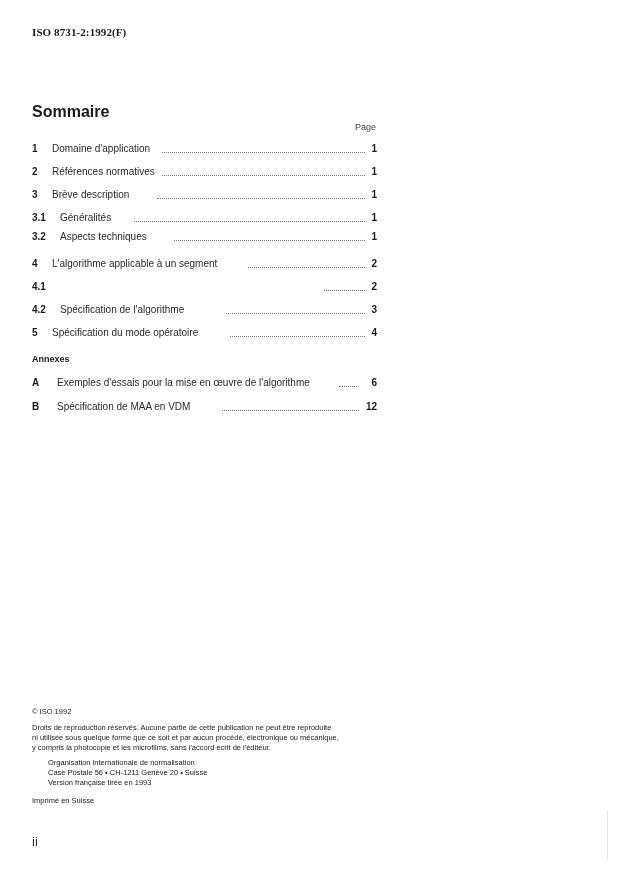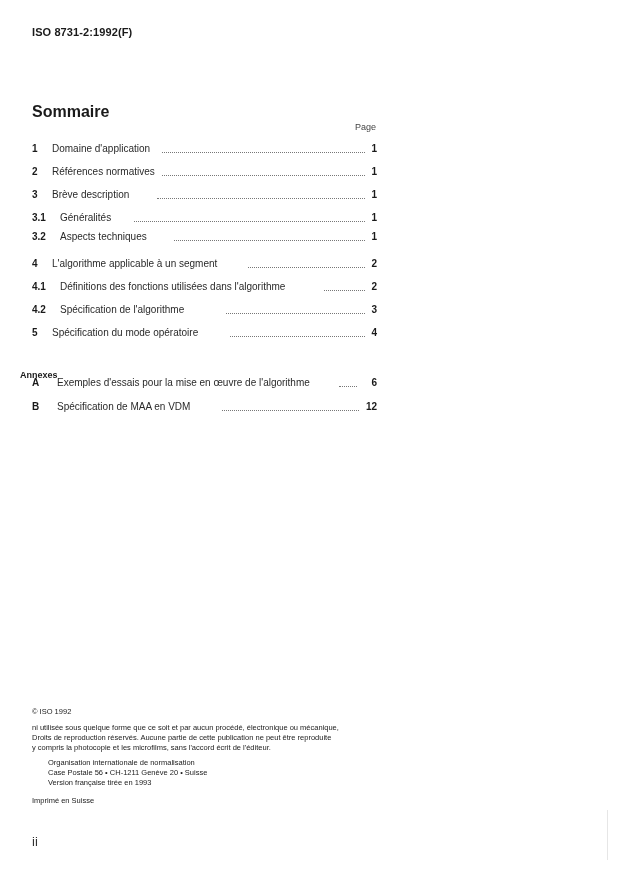--- a/index.html
+++ b/index.html
@@ -13,20 +13,21 @@
       position: relative;
       overflow: hidden;
       font-family: "Liberation Sans", sans-serif;
       color: #1a1a1a;
     }
     .abs { position: absolute; }
     .doc-id {
       left: 32px; top: 26px;
       font-size: 11px; font-weight: bold;
       letter-spacing: 0.1px;
+      font-family: Liberation Serif, serif;
     }
     .title {
       left: 32px; top: 103px;
       font-size: 16px; font-weight: bold;
     }
     .page-label {
       left: 352px; top: 122px;
       font-size: 9px; color: #444;
       width: 24px; text-align: right;
     }
@@ -52,22 +53,22 @@
     .toc-dots {
       position: absolute; top: 9px;
       height: 1px;
       border-bottom: 1px dotted #777;
     }
     .toc-page {
       position: absolute; right: 0; top: 0;
       font-weight: bold;
     }
     .annex-heading {
-      left: 20px; top: 354px;
-      font-size: 9px; font-weight: bold; margin-top: 16px;
+      left: 32px; top: 354px;
+      font-size: 9px; font-weight: bold;
     }
     .small {
       font-size: 7.5px;
       line-height: 10px;
       color: #222;
     }
     .copyright { left: 32px; top: 707px; text-align: center; }
     .rights { left: 32px; top: 723px; width: 350px; }
     .address { left: 48px; top: 758px; }
     .printed { left: 32px; top: 796px; }
@@ -125,21 +126,20 @@
 <div class="toc-row" style="top:257px;">
   <span class="toc-num">4</span>
   <span class="toc-dots" style="left:216px; right:12px;"></span>
   <span class="toc-text" style="left:20px; padding-right:22px;">L'algorithme applicable à un segment</span>
   <span class="toc-page">2</span>
 </div>
 
 <div class="toc-row" style="top:280px;">
   <span class="toc-num">4.1</span>
   <span class="toc-dots" style="left:292px; right:12px;"></span>
-  <span class="toc-text" style="left:28px; padding-right:22px;">Définitions des fonctions utilisées dans l'algorithme</span>
   <span class="toc-page">2</span>
 </div>
 
 <div class="toc-row" style="top:303px;">
   <span class="toc-num">4.2</span>
   <span class="toc-dots" style="left:194px; right:12px;"></span>
   <span class="toc-text" style="left:28px; padding-right:22px;">Spécification de l'algorithme</span>
   <span class="toc-page">3</span>
 </div>
 
@@ -162,22 +162,22 @@
 <div class="toc-row" style="top:400px;">
   <span class="toc-num">B</span>
   <span class="toc-dots" style="left:190px; right:18px;"></span>
   <span class="toc-text" style="left:25px; padding-right:22px;text-align:right;">Spécification de MAA en VDM</span>
   <span class="toc-page">12</span>
 </div>
 
 <div class="abs small copyright">©   ISO 1992</div>
 
 <div class="abs small rights">
+  <div>Droits de reproduction réservés. Aucune partie de cette publication ne peut être reproduite</div>
   <div>ni utilisée sous quelque forme que ce soit et par aucun procédé, électronique ou mécanique,</div>
-  <div>Droits de reproduction réservés. Aucune partie de cette publication ne peut être reproduite</div>
   <div>y compris la photocopie et les microfilms, sans l'accord écrit de l'éditeur.</div>
 </div>
 
 <div class="abs small address">
   <div>Organisation internationale de normalisation</div>
   <div>Case Postale 56 • CH-1211 Genève 20 • Suisse</div>
   <div>Version française tirée en 1993</div>
 </div>
 
 <div class="abs small printed">Imprimé en Suisse</div>

